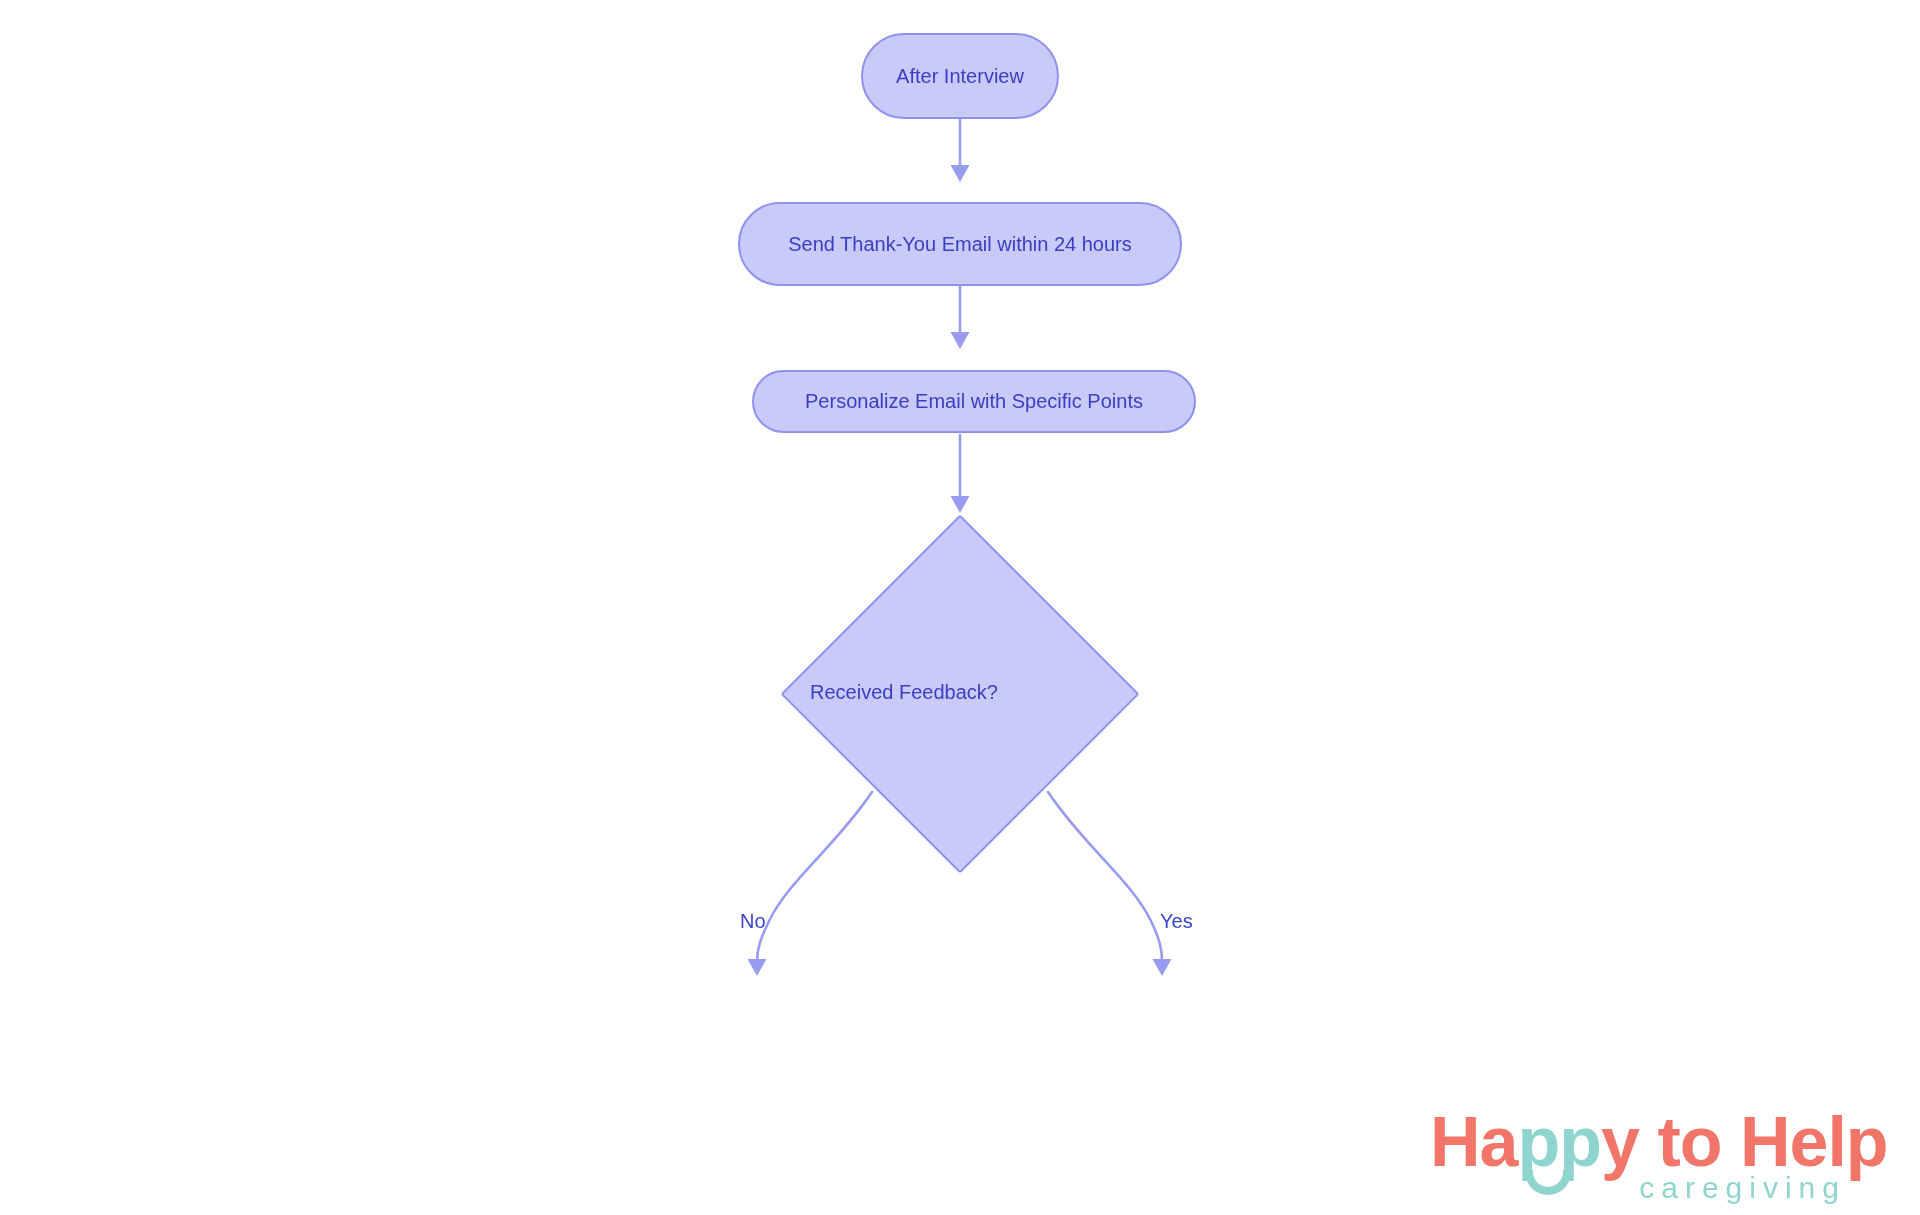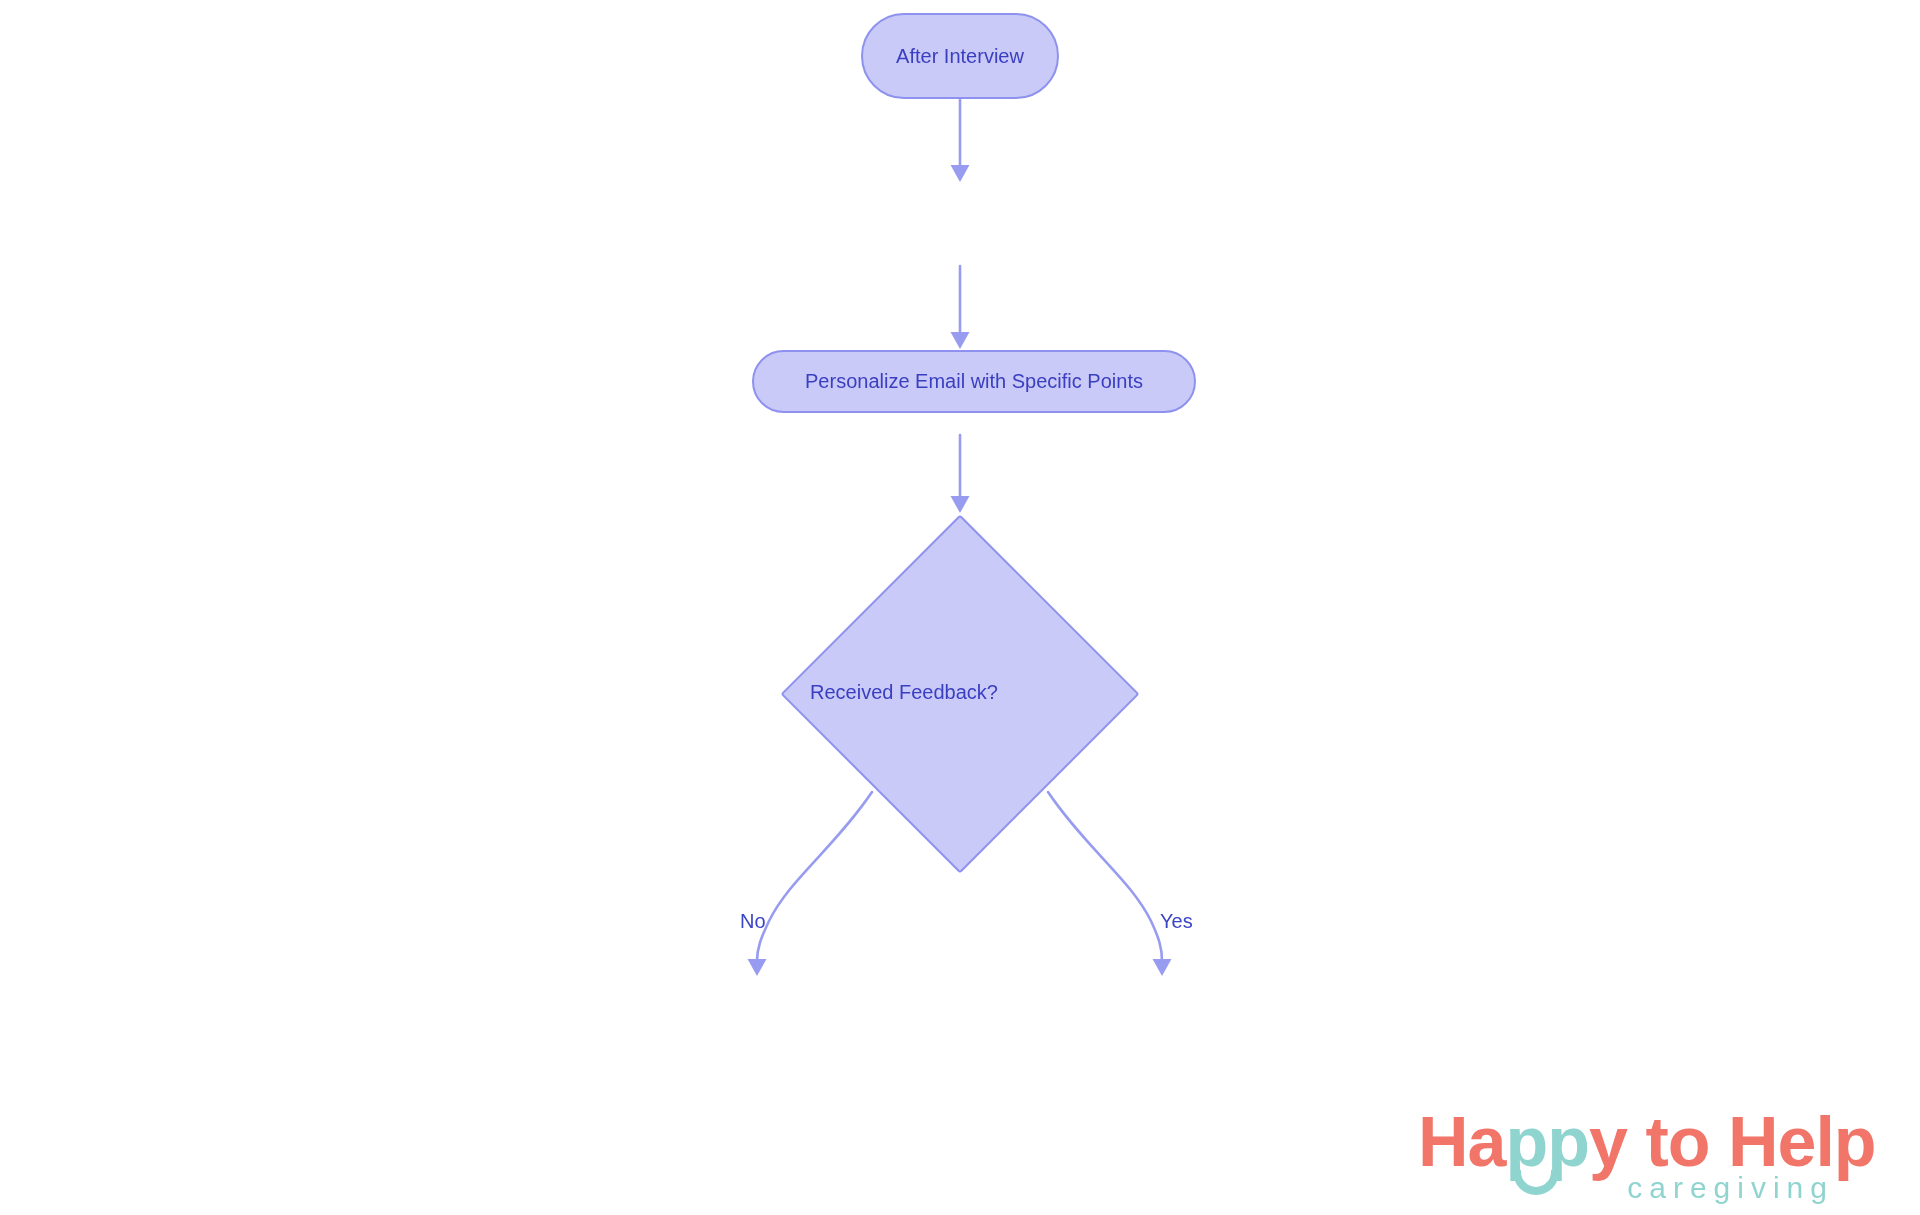--- a/index.html
+++ b/index.html
@@ -25,37 +25,38 @@
   .edges polygon{fill:var(--edge_stroke,#989cf1);stroke:none;}
   .node{
     position:absolute;
     display:flex;align-items:center;justify-content:center;
     background:var(--node_fill,#c9caf8);
     border:2px solid var(--node_border,#8e92ee);
     color:var(--node_text,#3a3ec0);
     font-size:20px;line-height:1.25;text-align:center;
     box-sizing:border-box;
     padding:0 14px;
+    margin-top:20px;
   }
   .diamond-shape{
     position:absolute;left:833px;top:567px;width:254px;height:254px;
     transform:rotate(45deg);
     background:var(--node_fill,#c9caf8);
     border:2px solid var(--node_border,#8e92ee);
     border-radius:3px;
     box-sizing:border-box;
   }
   .diamond-label{
     position:absolute;left:810px;top:681px;width:300px;
     text-align:left;color:var(--node_text,#3a3ec0);font-size:20px;
   }
   .edge-label{
     position:absolute;font-size:20px;color:var(--edge_label_text,#3a44c6);text-align:right;
   }
-  .logo{position:absolute;right:42px;top:1107px;width:460px;text-align:left;}
+  .logo{position:absolute;right:30px;top:1107px;width:460px;text-align:left;}
   .logo-title{
     position:relative;
     font-size:70px;font-weight:bold;letter-spacing:-1px;
     color:var(--logo_coral,#f2756a);white-space:nowrap;line-height:1;
   }
   .logo-title .teal{color:var(--logo_teal,#8fd4cf);}
   .smile{
     position:absolute;left:95px;top:63px;
     width:30px;height:17px;
     border:8px solid var(--logo_teal,#8fd4cf);
@@ -82,20 +83,21 @@
     <path d="M960,435 L960,497"></path>
     <polygon points="950.5,496 969.5,496 960,513"></polygon>
     <path d="M872,792 C834,848 789,880 769,921 C761,938 757,948 757,961"></path>
     <polygon points="747.5,959 766.5,959 757,976"></polygon>
     <path d="M1048,792 C1086,848 1131,880 1151,921 C1159,938 1162,948 1162,961"></path>
     <polygon points="1152.5,959 1171.5,959 1162,976"></polygon>
   </svg>
 
   <div class="node" style="left:861px;top:13px;width:198px;height:86px;border-radius:43px;">After Interview</div>
 
+  <div class="node" style="left:738px;top:182px;width:444px;height:84px;border-radius:42px;">Send Thank-You Email within 24 hours</div>
 
   <div class="node" style="left:752px;top:350px;width:444px;height:63px;border-radius:42px;">Personalize Email with Specific Points</div>
 
   <div class="diamond-shape"></div>
   <div class="diamond-label">Received Feedback?</div>
 
   <div class="edge-label" style="left:740px;top:910px;">No</div>
 
   <div class="edge-label" style="left:1160px;top:910px;">Yes</div>
 

